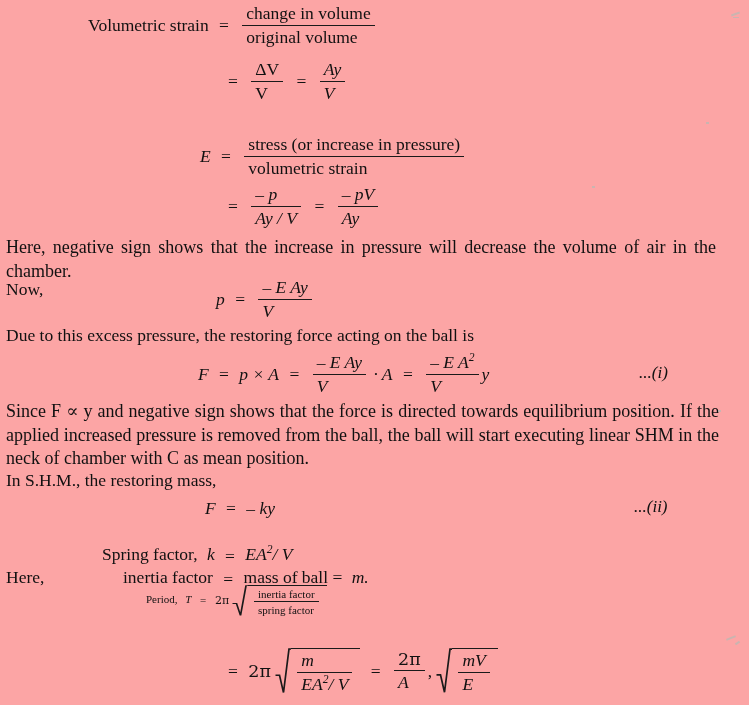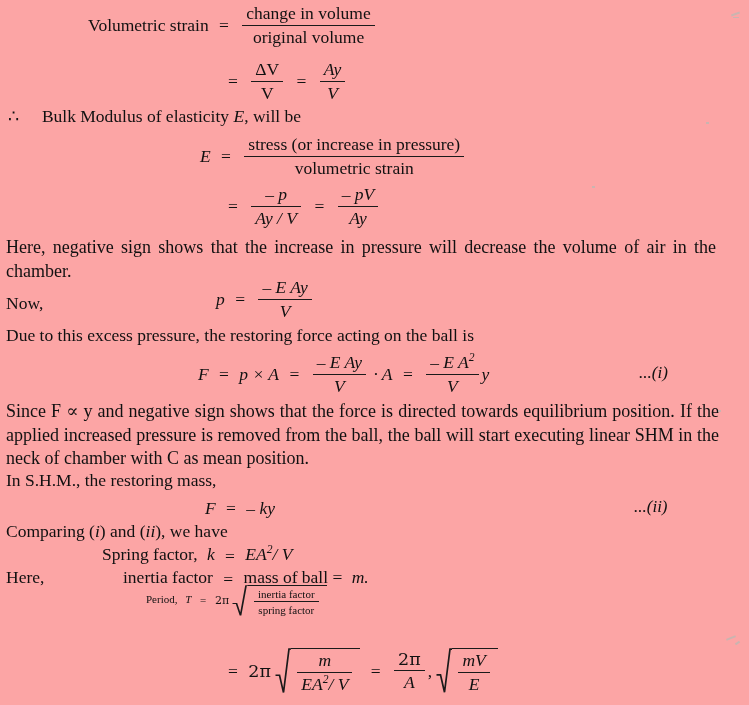--- a/index.html
+++ b/index.html
@@ -32,21 +32,20 @@
     color: #111;
   }
   .ital { font-style: italic; }
 
   
   .eq { display: inline-block; vertical-align: middle; }
 
   .frac {
     display: inline-block;
     vertical-align: middle;
-    text-align: center;
     line-height: 1.12;
     margin: 0 3px;
   }
   .frac > .num {
     display: block;
     padding: 0 4px 1px 4px;
     border-bottom: 1.4px solid #1a1a1a;
   }
   .frac > .den {
     display: block;
@@ -124,25 +123,20 @@
       <span class="num">ΔV</span>
       <span class="den">V</span>
     </span>
     <span class="op">=</span>
     <span class="frac ital">
       <span class="num">Ay</span>
       <span class="den">V</span>
     </span>
   </div>
 
-  <div class="row" style="left:8px; top:107px;">
-    <span>∴</span>
-    <span style="display:inline-block;width:14px;"></span>
-    <span>Bulk Modulus of elasticity </span><span class="ital">E</span><span>, will be</span>
-  </div>
 
   <div class="row" style="left:200px; top:135px;">
     <span class="eq ital">E</span>
     <span class="op">=</span>
     <span class="frac">
       <span class="num">stress (or increase in pressure)</span>
       <span class="den">volumetric strain</span>
     </span>
   </div>
 
@@ -154,21 +148,21 @@
     </span>
     <span class="op">=</span>
     <span class="frac ital">
       <span class="num">– pV</span>
       <span class="den">Ay</span>
     </span>
   </div>
 
   <div class="para" style="left:6px; top:236px; width:710px;">Here, negative sign shows that the increase in pressure will decrease the volume of air in the chamber.</div>
 
-  <div class="row" style="left:6px; top:294px;">Now,</div>
+  <div class="row" style="left:6px; top:280px;">Now,</div>
   <div class="row" style="left:216px; top:278px;">
     <span class="eq ital">p</span>
     <span class="op">=</span>
     <span class="frac ital">
       <span class="num">– E Ay</span>
       <span class="den">V</span>
     </span>
   </div>
 
   <div class="row" style="left:6px; top:326px;">Due to this excess pressure, the restoring force acting on the ball is</div>
@@ -195,23 +189,20 @@
 
   <div class="row" style="left:6px; top:471px;">In S.H.M., the restoring mass,</div>
 
   <div class="row" style="left:205px; top:497px;">
     <span class="eq ital">F</span>
     <span class="op">=</span>
     <span class="eq ital">– ky</span>
   </div>
   <div class="tag" style="left:634px; top:497px;">...(ii)</div>
 
-  <div class="row" style="left:6px; top:522px;">
-    <span>Comparing (</span><span class="ital">i</span><span>) and (</span><span class="ital">ii</span><span>), we have</span>
-  </div>
 
   <div class="row" style="left:102px; top:545px;">
     <span>Spring factor,</span>
     <span class="ital" style="padding-left:5px;">k</span>
     <span class="op">=</span>
     <span class="ital"><span>EA</span><sup class="pw">2</sup><span>/ V</span></span>
   </div>
 
   <div class="row" style="left:6px; top:568px;">Here,</div>
   <div class="row" style="left:123px; top:568px;text-align:center;">

